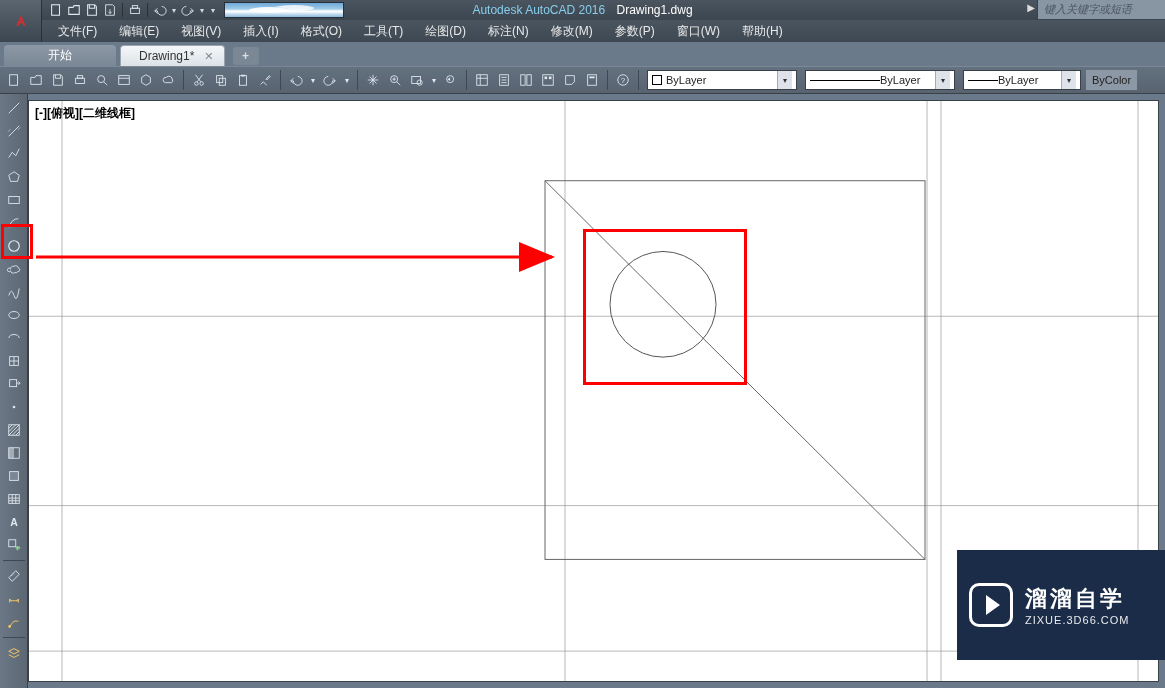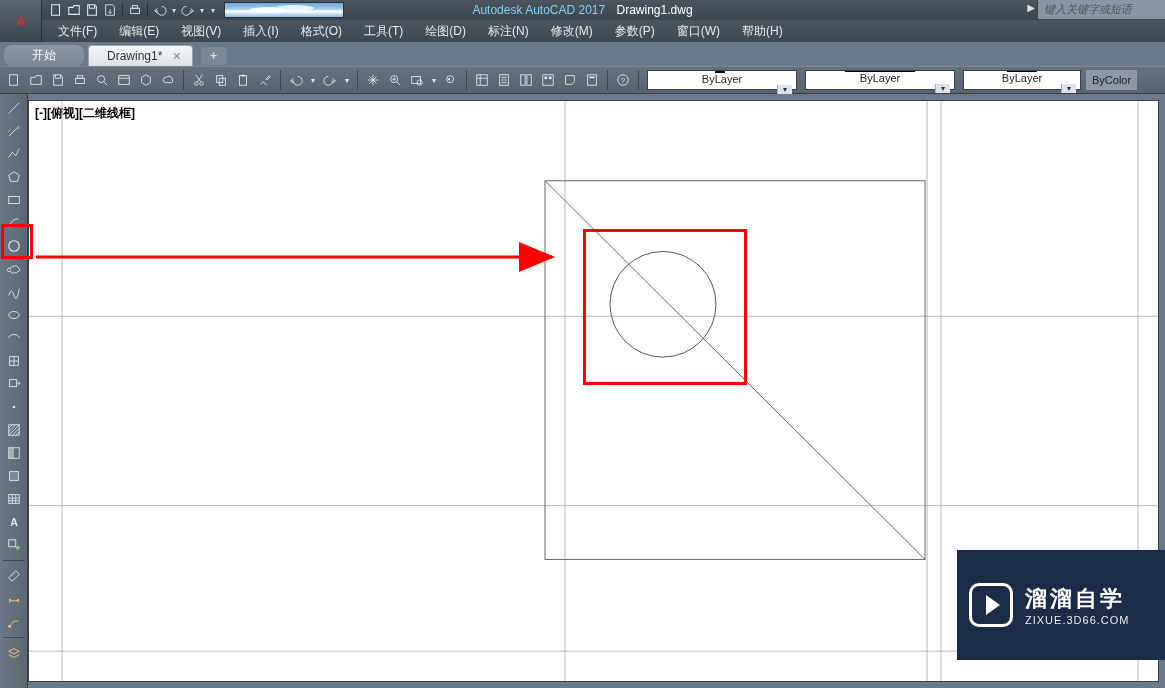--- a/index.html
+++ b/index.html
@@ -122,22 +122,21 @@
     align-items: center;
     margin-right: 4px;
     border-radius: 4px 4px 0 0;
     font-size: 12px;
     cursor: pointer;
     position: relative;
   }
   .tab.home {
     background: linear-gradient(#8c98a5,#7a8794);
     color: #fff;
-    padding: 0 28px;
-    border-radius: 8px;
+    padding: 0 44px;
   }
   .tab.active {
     background: linear-gradient(#f5f7f9,#dce2e8);
     color: #333;
     border: 1px solid #9aa5b0;
     border-bottom: none;
     padding-right: 10px;
     justify-content: space-between;
   }
   .tab .close-x {
@@ -180,21 +179,20 @@
     height: 20px;
     background: #fff;
     border: 1px solid #3a4048;
     display: flex;
     align-items: center;
     padding: 0 4px;
     font-size: 11px;
     color: #222;
     margin: 0 3px;
     position: relative;
-    flex-direction: column;
   }
   .layer-combo.wide1 { width: 150px; }
   .layer-combo.wide2 { width: 150px; justify-content: space-between; }
   .layer-combo.wide3 { width: 118px; justify-content: space-between; }
   .combo-arrow {
     width: 15px;
     background: #dde3e9;
     border-left: 1px solid #aaa;
     margin-left: auto;
     height: 18px;
@@ -359,21 +357,21 @@
         <svg class="icon" viewBox="0 0 16 16">
           <path d="M6 4a5 5 0 1 0 5 5h3" fill="none" stroke="#e0e8ef"></path>
           <path d="M11 6l3 3-3 3" fill="none" stroke="#e0e8ef"></path>
         </svg>
       </div>
     <div class="qat-btn" style="width:8px;font-size:8px">▾</div>
     <div class="qat-btn" style="width:10px;font-size:8px">▾</div>
   </div>
   <div class="sky-strip"></div>
   <div class="title-text">
-    <span>Autodesk AutoCAD 2017</span>
+    <span>Autodesk AutoCAD 2016</span>
     <span class="doc">Drawing1.dwg</span>
   </div>
   <div class="search-arrow">▶</div>
   <div class="search-box">
     <span>键入关键字或短语</span>
   </div>
 </div>
 
 <div class="menu-bar">
   <div class="menu-item">文件(F)</div>

